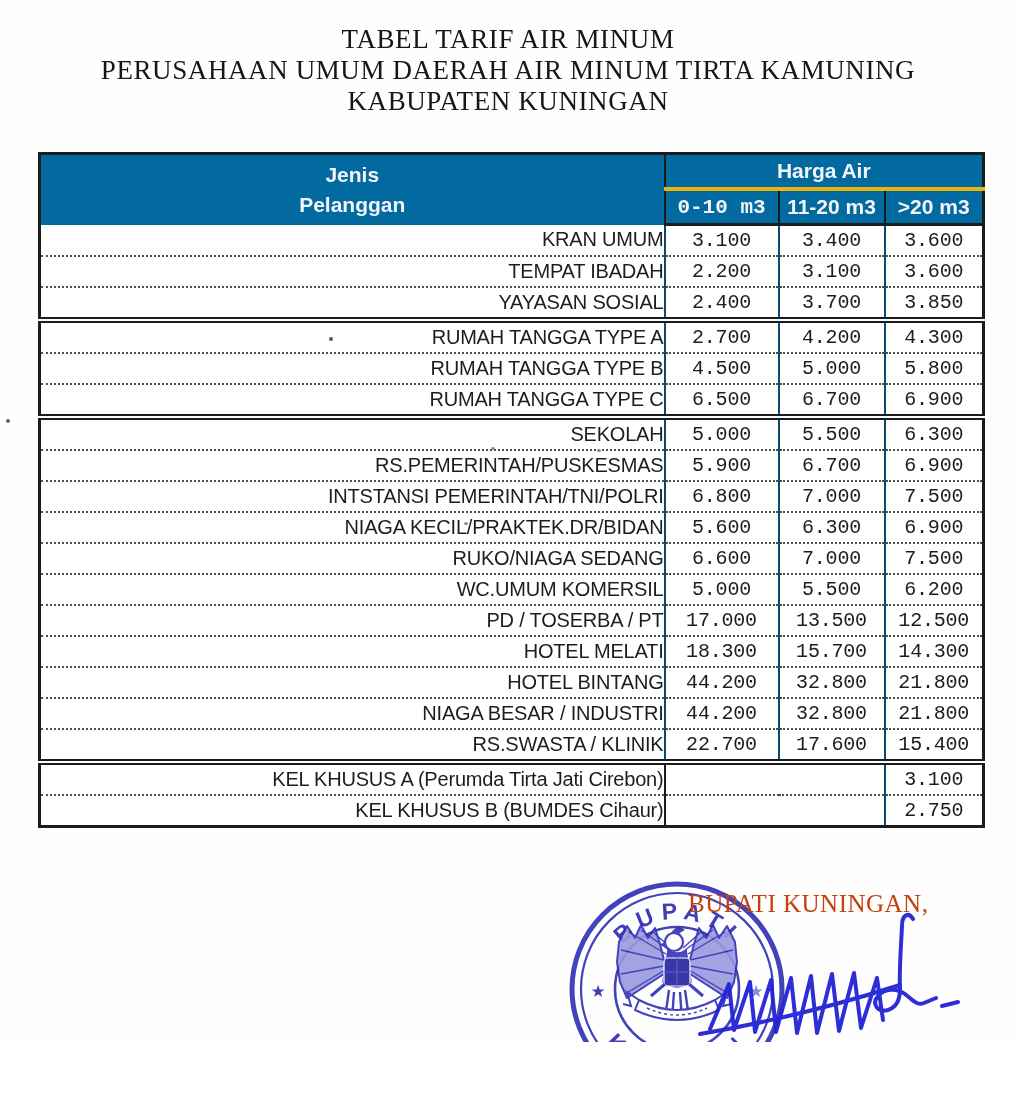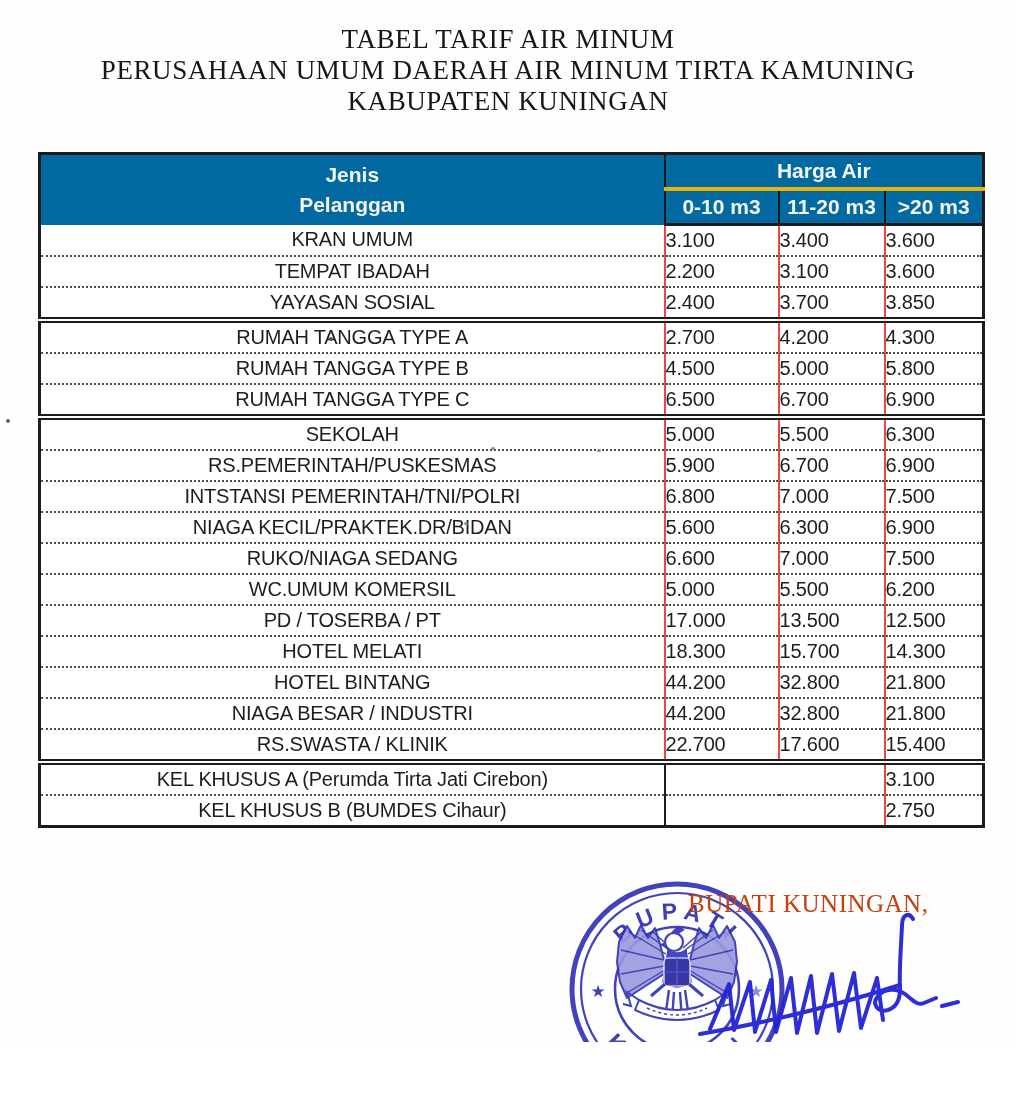--- a/index.html
+++ b/index.html
@@ -19,30 +19,30 @@
     border-collapse:collapse;table-layout:fixed;
     border:3px solid #1c1c1c;
   }
   table.tariff th{
     background:#0369a1;color:#f3f5f8;font-size:21px;font-weight:bold;
     padding:0;vertical-align:middle;
   }
   th.hdr-jenis{border-right:2px solid #1c1c1c;line-height:30px;}
   th.hdr-harga{height:32px;border-bottom:4px solid #eab308;}
   th.hdr-tier{height:32px;font-size:20px;border-left:2px solid #1c1c1c;}
-  th.hdr-tier:first-of-type{border-left:none;}
+  th.hdr-tier:first-of-type{border-left:none;font-family:Liberation Mono, monospace;}
   thead tr:last-child th{border-bottom:3px solid #1c1c1c;}
   thead tr:last-child th.hdr-jenis{border-bottom:3px solid #1c1c1c;}
 
   table.tariff td{
     height:29px;line-height:29px;font-size:20px;color:#1d1d1d;
     letter-spacing:-0.2px;padding:0;background:#fff;
   }
-  td.c-label{padding-left:6px;text-align:center;white-space:nowrap;overflow:hidden;}
-  td.c-num{text-align:left;padding-right:11px;border-left:2px solid #ef4444;}
+  td.c-label{padding-left:6px;text-align:right;white-space:nowrap;overflow:hidden;}
+  td.c-num{text-align:center;padding-right:11px;border-left:2px solid #0c4a6e;font-family:Liberation Mono, monospace;}
   td.c-merged{border-left:2px solid #1c1c1c;}
   tbody tr + tr td{border-top:2px dotted #4d4d4d;}
   tbody tr.sep td{border-top:6px double #1c1c1c;}
 
   
   .speck{position:absolute;border-radius:50%;}
 
   
   .office-line{
     position:absolute;left:688px;top:890px;

